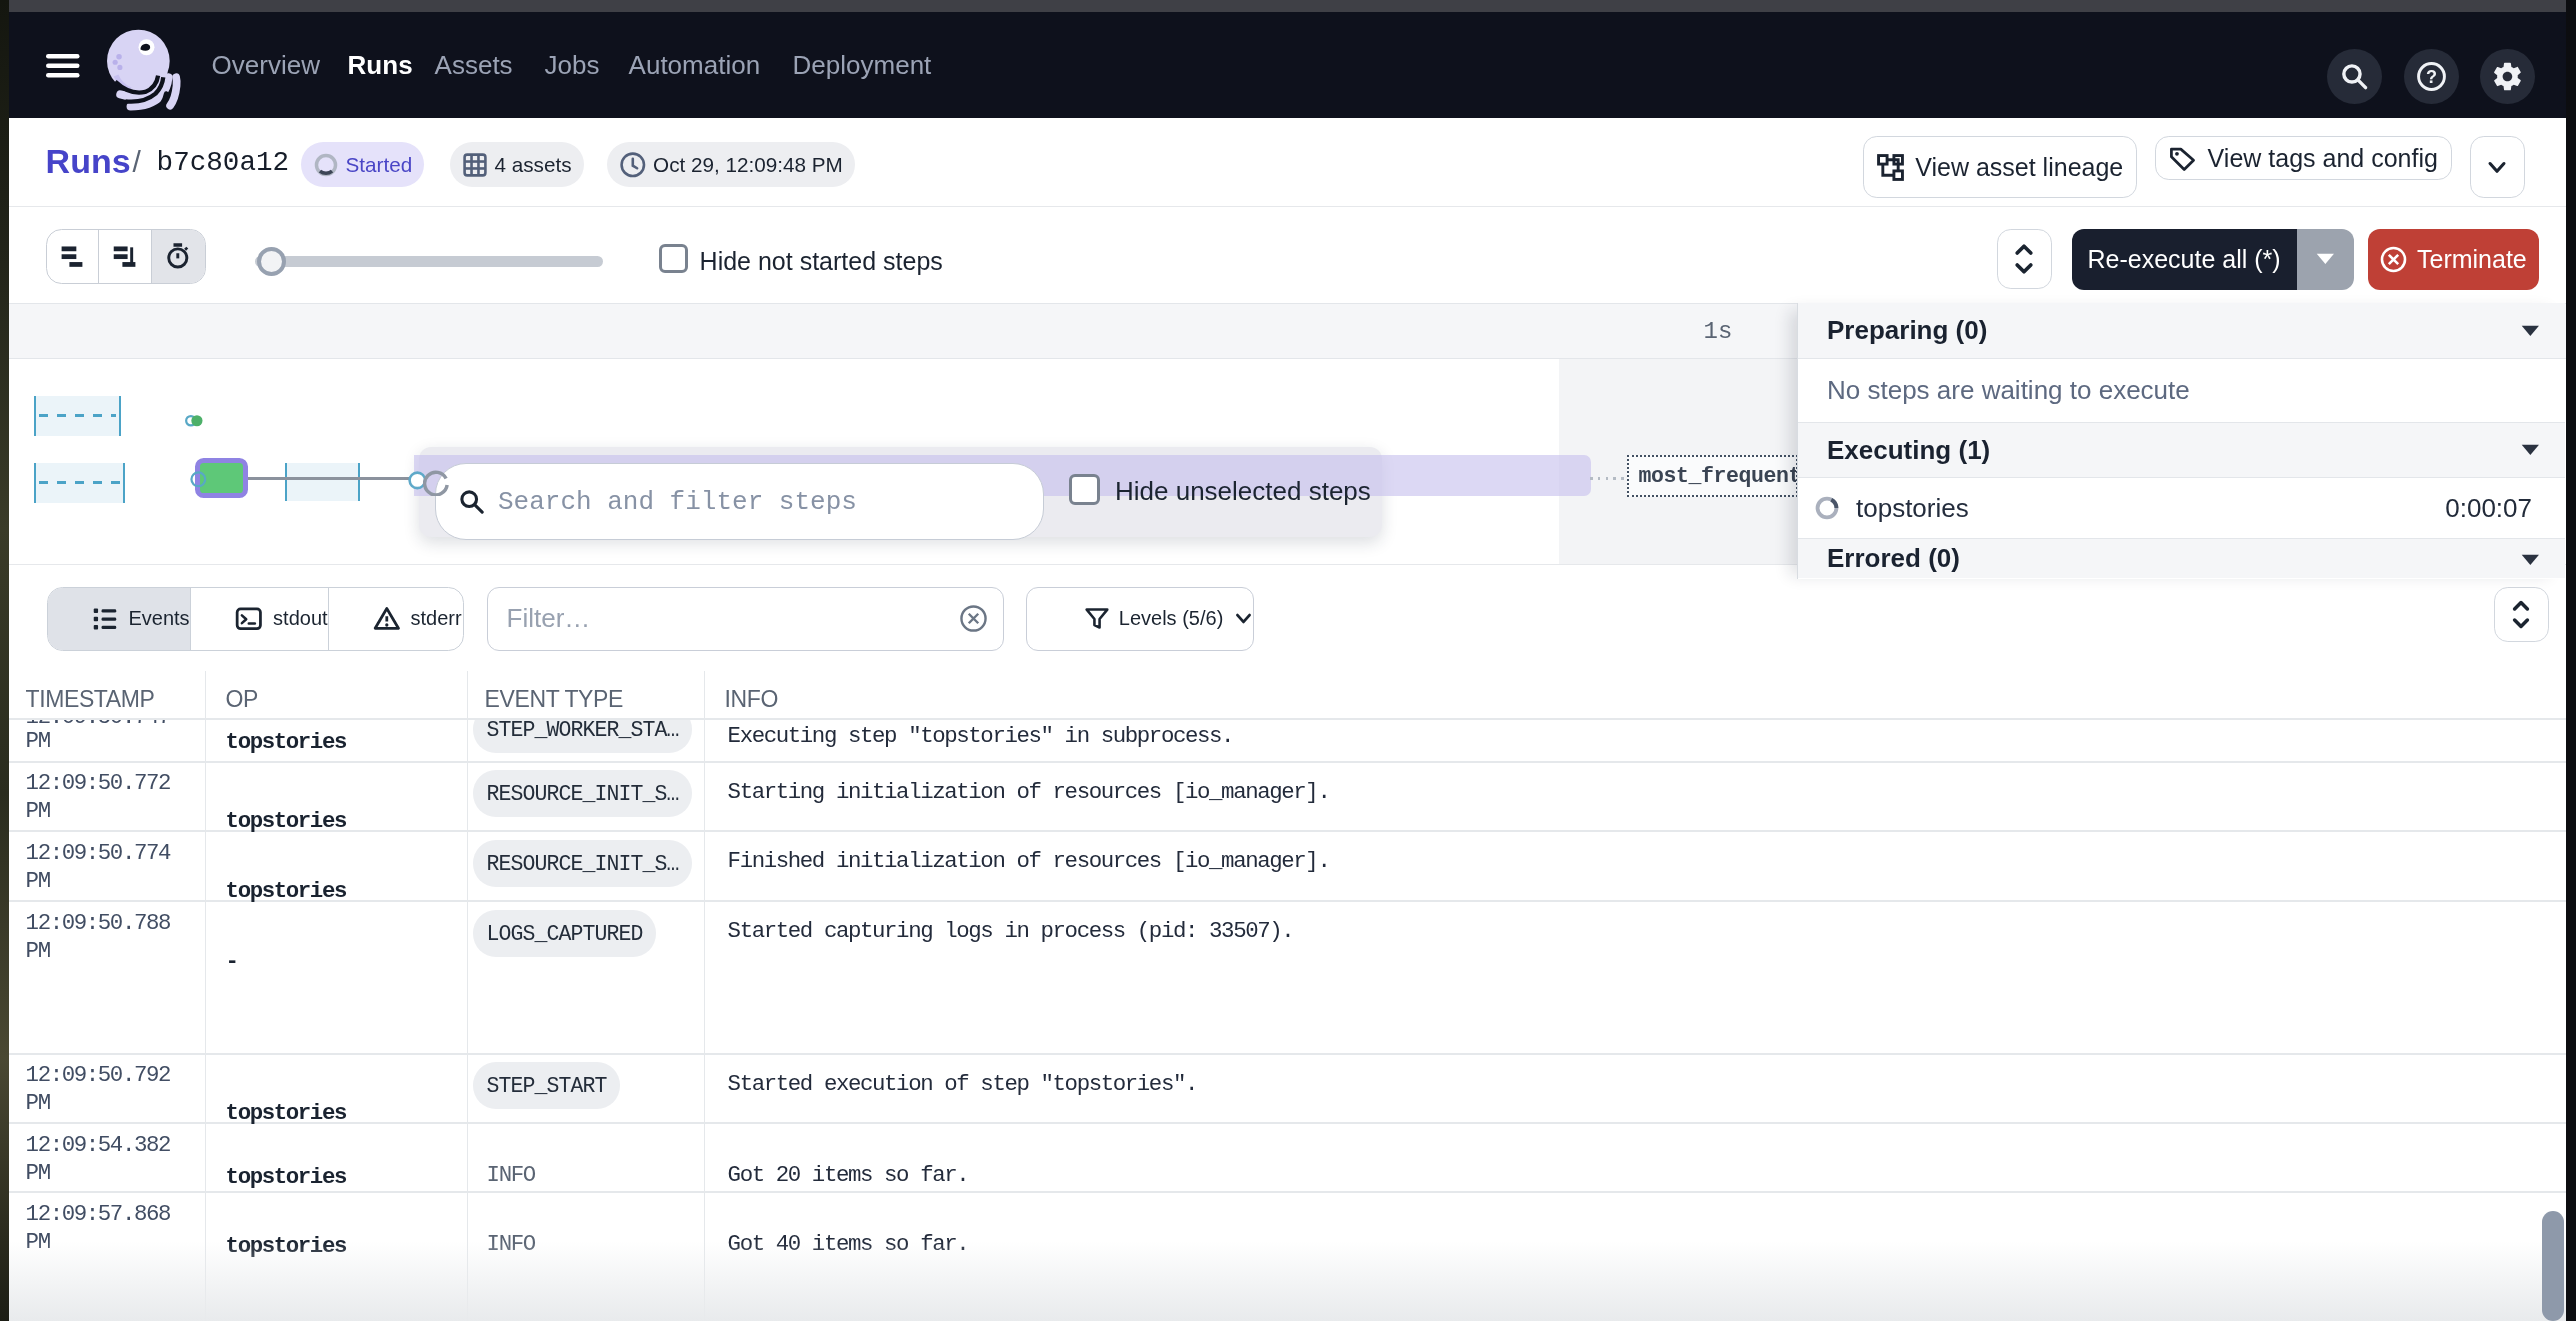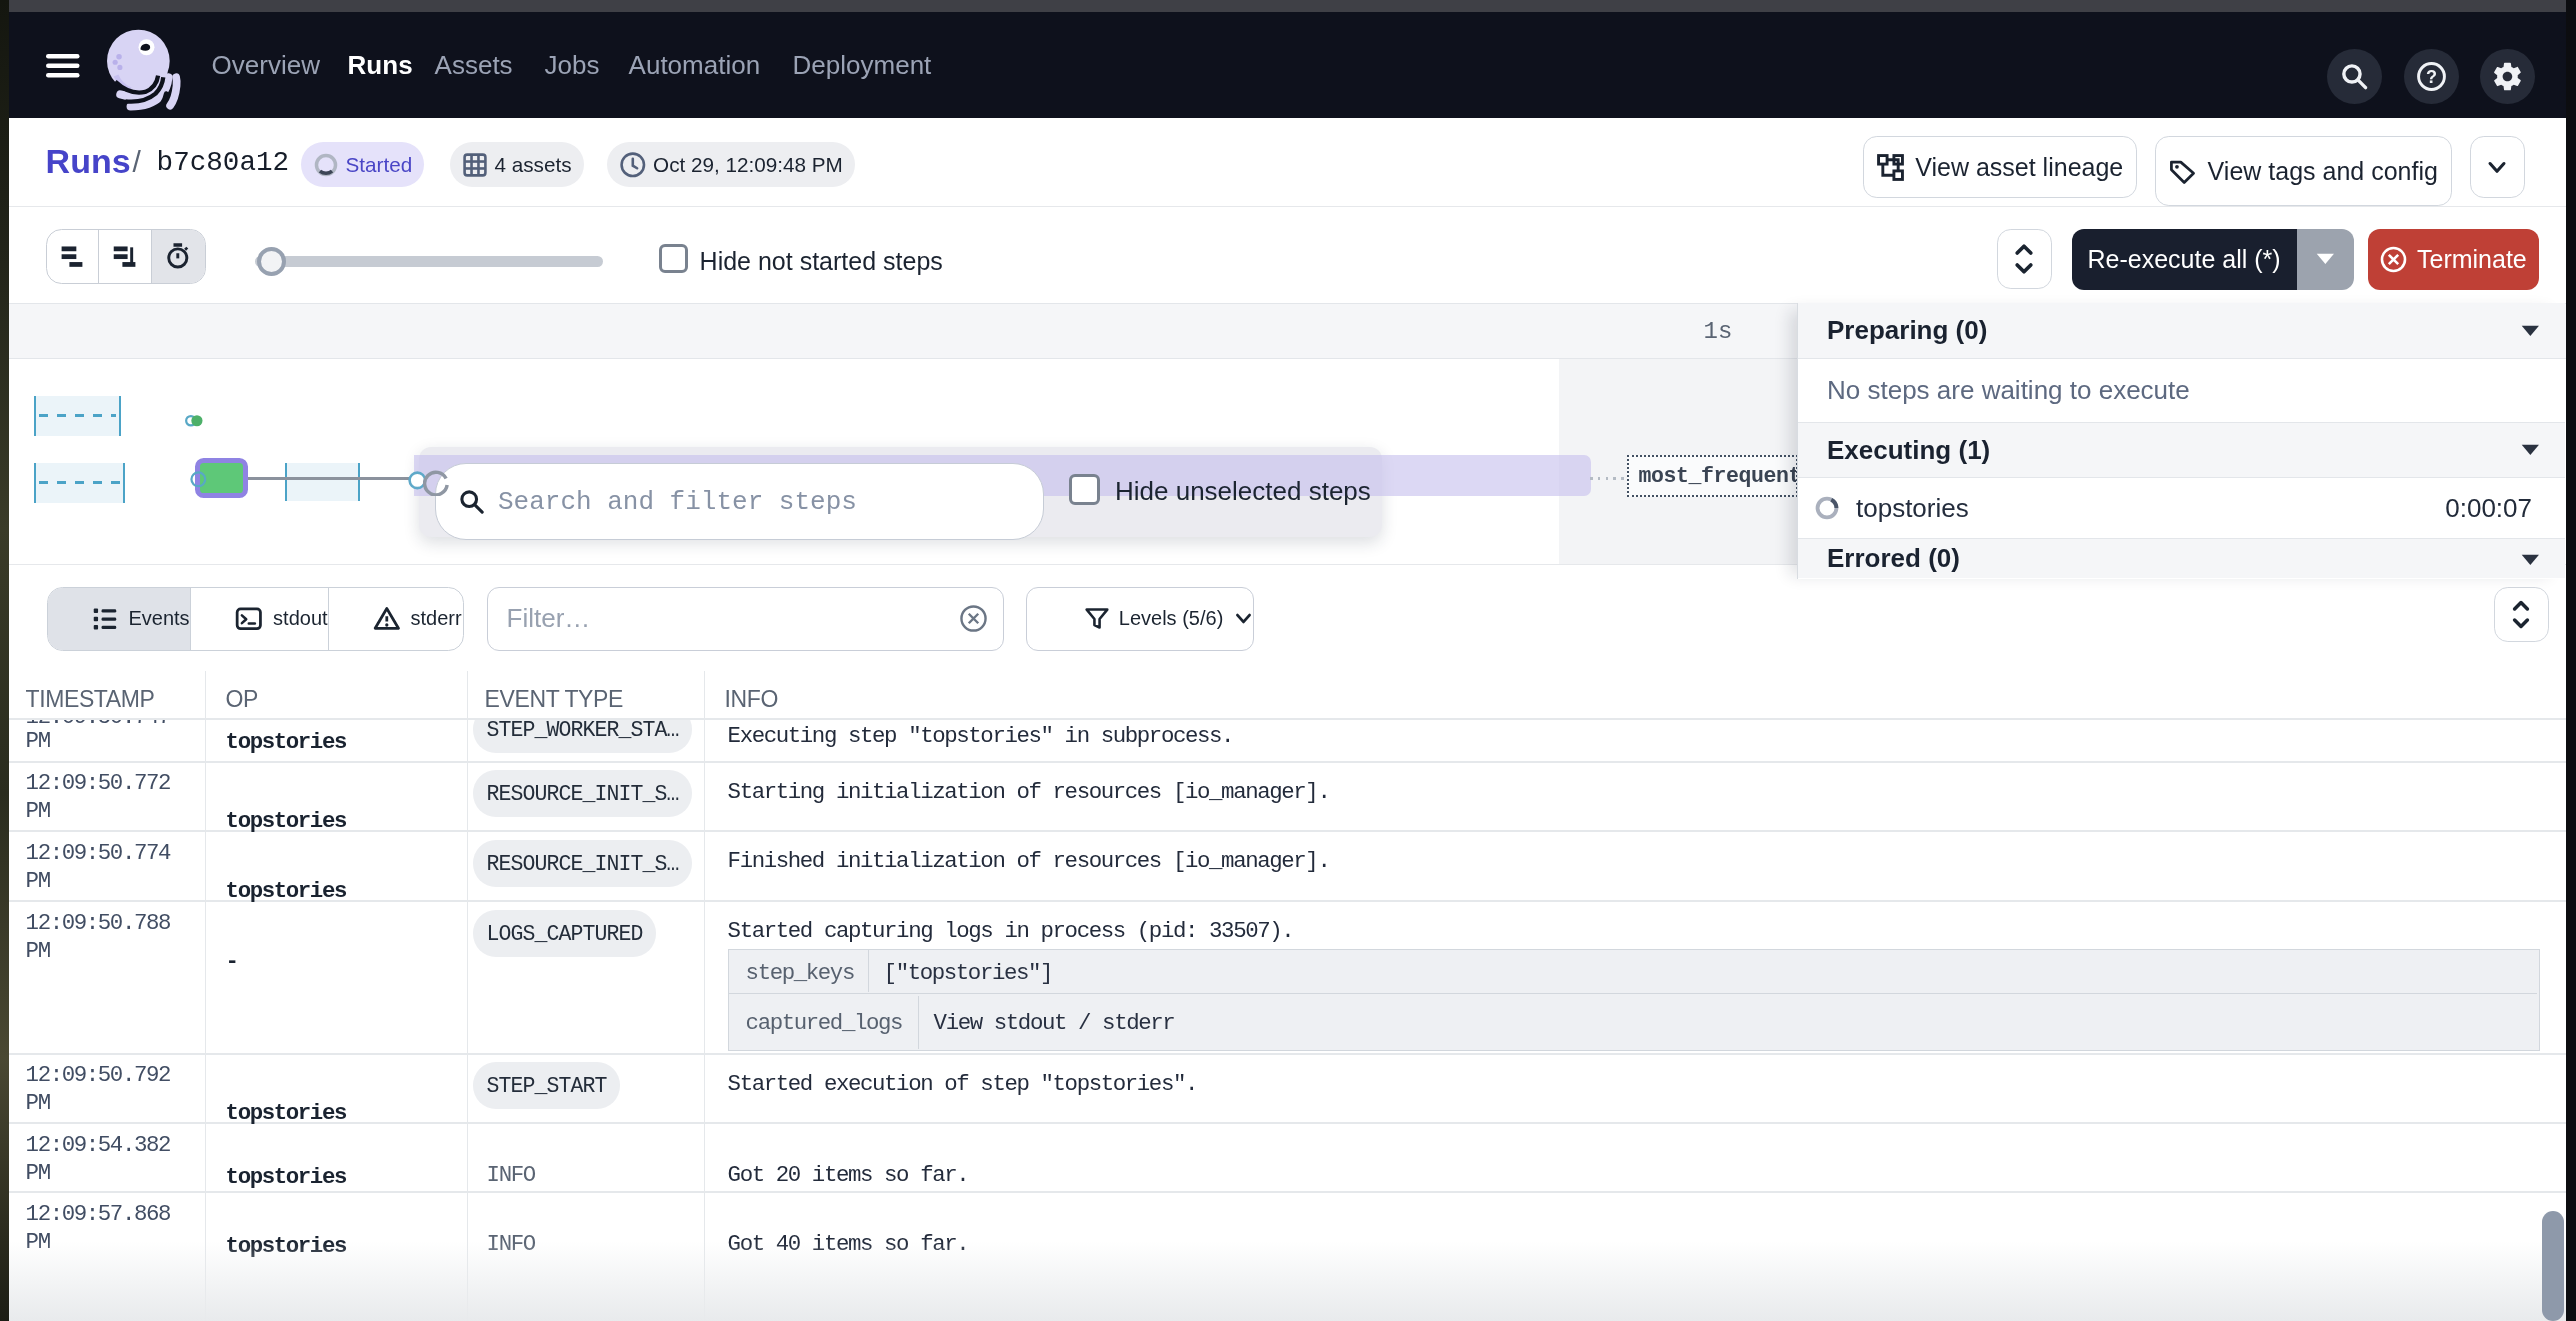--- a/index.html
+++ b/index.html
@@ -153,21 +153,21 @@
       <svg width="29" height="29" viewBox="0 0 34 34">
           <g fill="none" stroke="#1b2330" stroke-width="3.4">
             <rect x="3" y="3" width="10" height="10"></rect>
             <rect x="21" y="3" width="10" height="10"></rect>
             <rect x="21" y="21" width="10" height="10"></rect>
             <path d="M 8,13 L 8,26 L 21,26 M 13,8 L 26,8 L 26,21"></path>
           </g>
         </svg>
       View asset lineage
     </div>
-    <div class="btn" style="left:2146px;top:18px;width:297px;height:70px">
+    <div class="btn" style="left:2146px;top:18px;width:297px;height:44px">
       <svg width="29" height="29" viewBox="0 0 34 34">
           <path d="M 4,6 L 15,6 L 30,19 L 19,30 L 4,15 Z" fill="none" stroke="#1b2330" stroke-width="3.2" stroke-linejoin="round"></path>
           <circle cx="10.5" cy="11.5" r="2.2" fill="#1b2330"></circle>
         </svg>
       View tags and config
     </div>
     <div class="btn" style="left:2461px;top:18px;width:55px;height:62px">
       <svg width="26" height="26" viewBox="0 0 30 30">
           <path d="M 7,11 L 15,20 L 23,11" fill="none" stroke="#1b2330" stroke-width="3.6" stroke-linecap="round" stroke-linejoin="round"></path>
         </svg>
@@ -367,32 +367,20 @@
     <div class="ts" style="top:168px">12:09:50.774<br>PM</div>
     <div class="op" style="top:207px">topstories</div>
     <div class="badge" style="top:169px">RESOURCE_INIT_S…</div>
     <div class="infotxt" style="top:177px">Finished initialization of resources [io_manager].</div>
 
     <div class="ts" style="top:238px">12:09:50.788<br>PM</div>
     <div class="op" style="top:277px">-</div>
     <div class="badge" style="top:239px">LOGS_CAPTURED</div>
     <div class="infotxt" style="top:247px">Started capturing logs in process (pid: 33507).</div>
 
-    <div class="abs" style="left:719px;top:278px;width:1812px;height:102px;border:1.7px solid #d2d7dd;background:#eef0f3">
-      <div class="abs" style="left:0;top:0;width:1808px;height:44px;border-bottom:1.7px solid #d2d7dd">
-        <div class="abs" style="left:0;top:0;width:140px;height:42px;border-right:1.7px solid #d2d7dd"></div>
-        <span class="abs mono" style="left:17px;top:9.5px;font-size:22.4px;color:#57616f;letter-spacing:-1.4px">step_keys</span>
-        <span class="abs mono" style="left:155px;top:9.5px;font-size:22.4px;color:#283041;letter-spacing:-1.4px">["topstories"]</span>
-      </div>
-      <div class="abs" style="left:0;top:46px;width:1808px;height:53px">
-        <div class="abs" style="left:0;top:0;width:190px;height:53px;border-right:1.7px solid #d2d7dd"></div>
-        <span class="abs mono" style="left:17px;top:13.8px;font-size:22.4px;color:#57616f;letter-spacing:-1.4px">captured_logs</span>
-        <span class="abs mono" style="left:205px;top:13.8px;font-size:22.4px;color:#283041;letter-spacing:-1.4px">View stdout / stderr</span>
-      </div>
-    </div>
 
     <div class="ts" style="top:390px">12:09:50.792<br>PM</div>
     <div class="op" style="top:429px">topstories</div>
     <div class="badge" style="top:391px">STEP_START</div>
     <div class="infotxt" style="top:400px">Started execution of step "topstories".</div>
 
     <div class="ts" style="top:460px">12:09:54.382<br>PM</div>
     <div class="op" style="top:493px">topstories</div>
     <div class="levtxt" style="top:491px">INFO</div>
     <div class="infotxt" style="top:491px">Got 20 items so far.</div>

